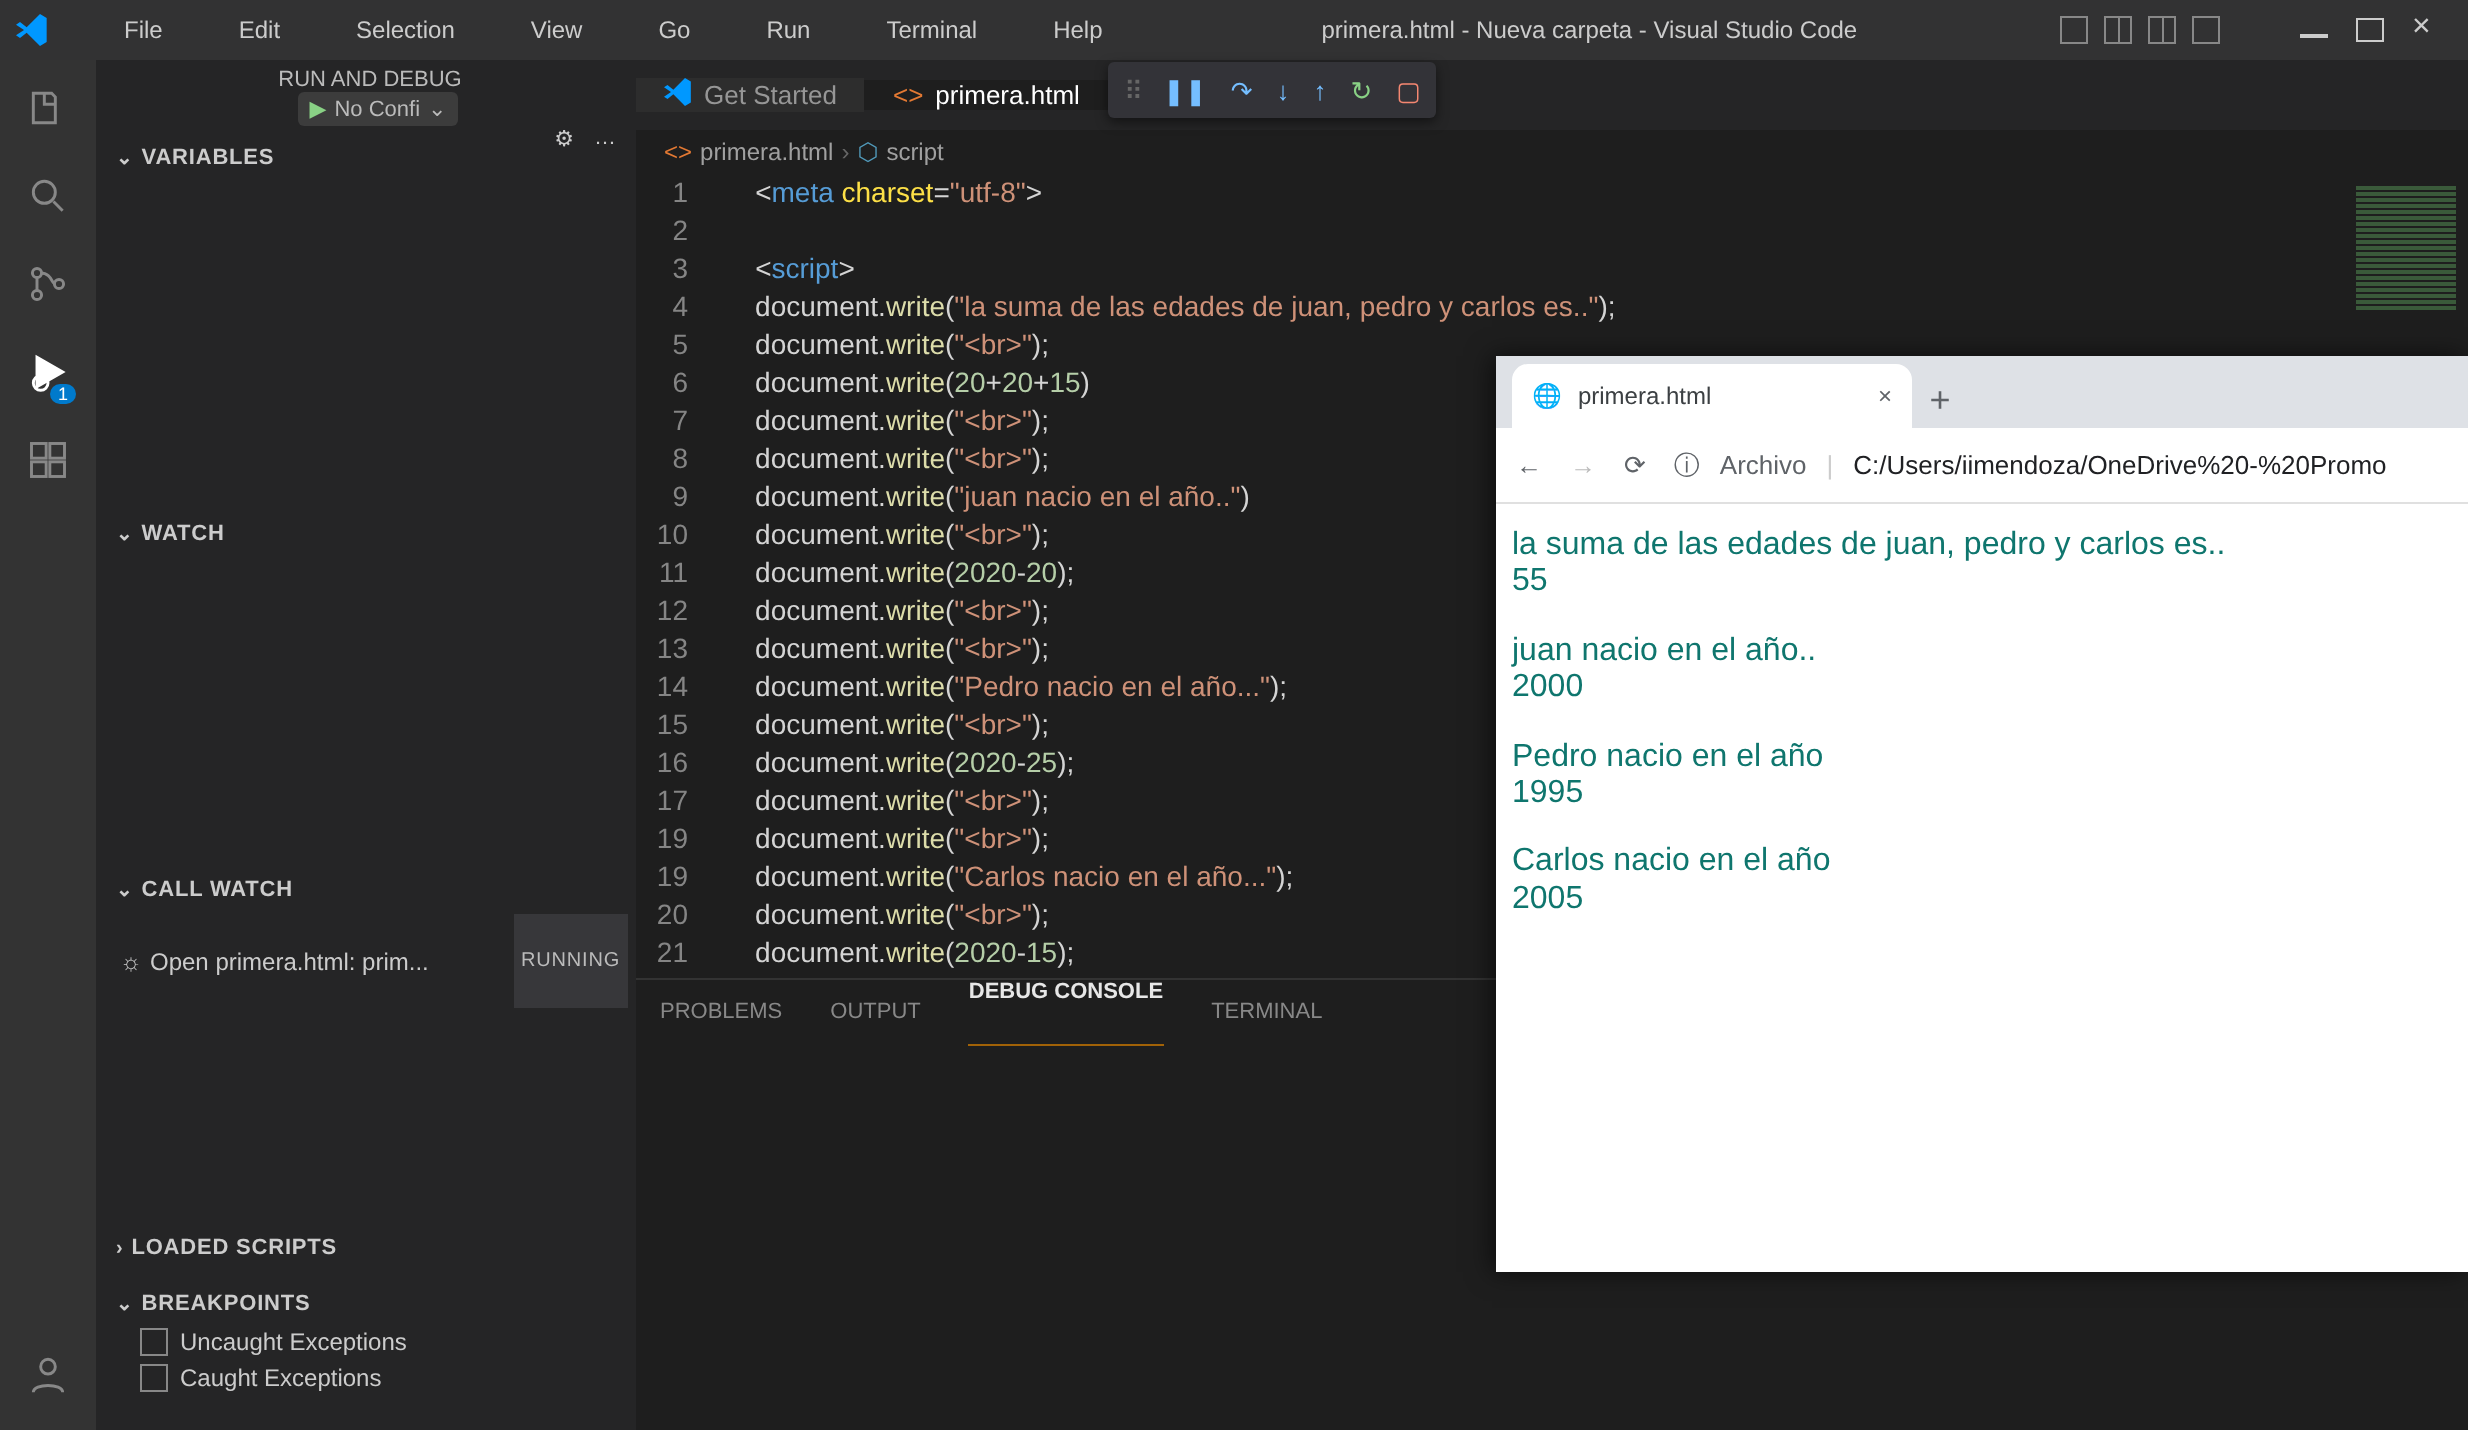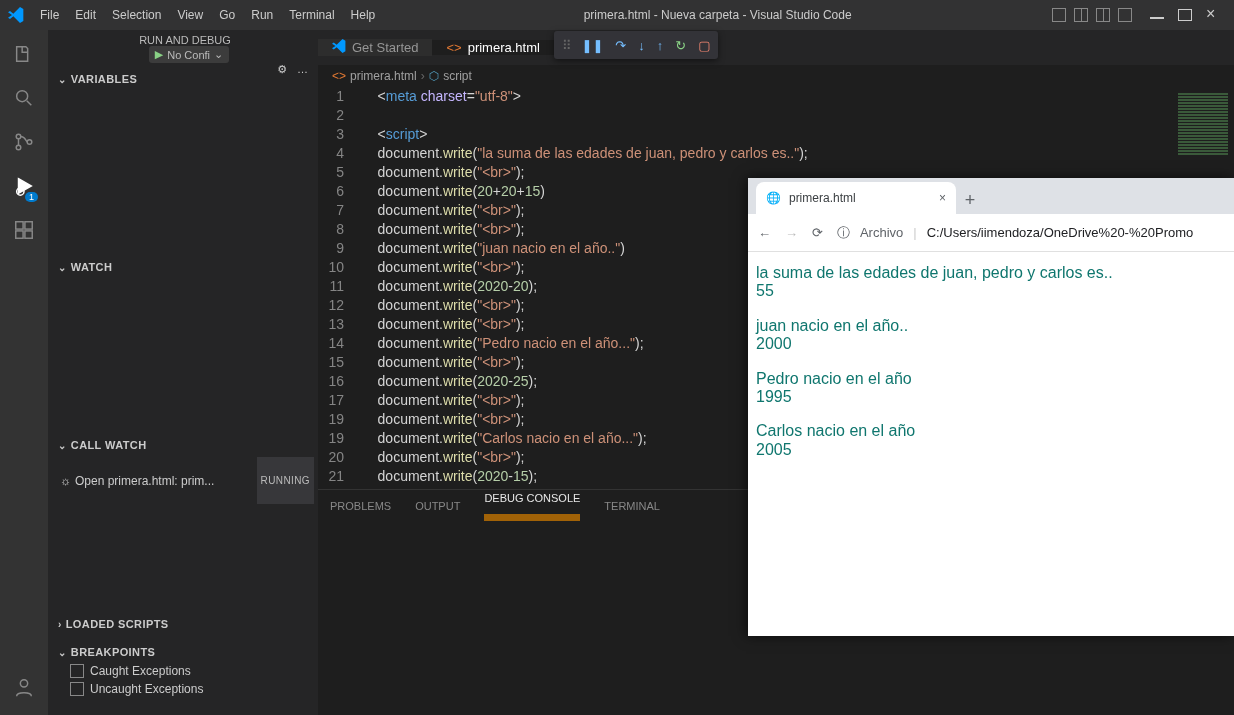--- a/index.html
+++ b/index.html
@@ -1,19 +1,19 @@
 <!DOCTYPE html>
 <html><head>
 <meta charset="utf-8">
 <style>
 * { margin: 0; padding: 0; box-sizing: border-box; font-family: "Segoe UI", Arial, sans-serif; }
 body { background: #1e1e1e; color: #cccccc; width: 1234px; height: 715px; overflow: hidden; position: relative; font-size: 13px; }
 
 
-.menubar { height: 30px; background: #323233; display: flex; align-items: center; padding: 0 8px; }
+.menubar { height: 30px; background: #323233; display: flex; align-items: center; padding: 0 8px; gap: 22px; }
 .menubar .vscode-icon { width: 16px; height: 16px; margin-right: 8px; }
 .vscode-icon svg { display: block; }
 .menubar .menu-item { padding: 0 8px; font-size: 12px; color: #cccccc; cursor: default; }
 .menubar .title-center { flex: 1; text-align: center; font-size: 12px; color: #cccccc; }
 .menubar .win-controls { display: flex; gap: 14px; padding-right: 6px; }
 .menubar .layout-icons { display: flex; gap: 8px; margin-right: 18px; }
 .layout-ic { width: 14px; height: 14px; border: 1px solid #888; }
 .layout-ic.split::after { content: ""; display: block; width: 50%; height: 100%; border-right: 1px solid #888; }
 .win-min, .win-max, .win-close { width: 14px; height: 2px; }
 .win-min { background: #ccc; margin-top: 8px; }
@@ -58,30 +58,30 @@
 .breadcrumb { height: 22px; display: flex; align-items: center; padding: 0 14px; color: #a0a0a0; font-size: 12px; gap: 4px; }
 .breadcrumb .sep { color: #666; }
 
 
 .code-area { display: flex; font-family: Consolas, monospace; font-size: 14px; line-height: 19px; }
 .gutter { width: 40px; text-align: right; color: #858585; padding-right: 14px; }
 .gutter div { height: 19px; }
 .code-lines { flex: 1; padding-left: 4px; color: #d4d4d4; }
 .code-lines div { height: 19px; white-space: pre; }
 .tok-tag { color: #569cd6; }
-.tok-attr { color: #c4b5fd; }
+.tok-attr { color: #fde047; }
 .tok-str { color: #ce9178; }
 .tok-num { color: #b5cea8; }
 .tok-fn { color: #dcdcaa; }
 .tok-op { color: #d4d4d4; }
 .tok-put { color: #d4d4d4; }
 
 
 .terminal-panel { position: absolute; left: 0; right: 0; top: 459px; height: 33px; background: #1e1e1e; border-top: 1px solid #333; display: flex; align-items: center; padding: 0 12px; font-size: 11px; color: #888; gap: 24px; }
-.terminal-panel .tpt.active { color: #e7e7e7; border-bottom: 7px solid #a16207; padding-bottom: 10px; }
+.terminal-panel .tpt.active { color: #e7e7e7; border-bottom: 1px solid #a16207; padding-bottom: 20px; font-weight: bold; }
 .terminal-panel .filter { margin-left: auto; }
 
 
 .minimap { position: absolute; top: 63px; right: 6px; width: 50px; height: 60px; }
 .minimap div { height: 2px; background: #3a5a3a; margin-bottom: 1px; }
 
 
 .browser { position: absolute; top: 178px; right: 0; width: 486px; height: 458px; background: #fff; box-shadow: -2px 0 12px rgba(0,0,0,0.6); color: #000; }
 .browser-tabbar { height: 36px; background: #dee1e6; display: flex; align-items: flex-end; padding-left: 8px; }
 .browser-tab { background: #fff; border-radius: 8px 8px 0 0; height: 32px; display: flex; align-items: center; padding: 0 10px; font-size: 12px; color: #3c4043; gap: 8px; min-width: 200px; }
@@ -223,25 +223,25 @@
       </div>
   </div>
 
   <div class="panel-section">
     <div class="panel-title">
         <span class="chevron">⌄</span>
         <span>BREAKPOINTS</span>
       </div>
     <div class="bp-row">
         <span class="checkbox"></span>
-        <span>Caught Exceptions</span>
+        <span>Uncaught Exceptions</span>
       </div>
     <div class="bp-row">
         <span class="checkbox"></span>
-        <span>Uncaught Exceptions</span>
+        <span>Caught Exceptions</span>
       </div>
   </div>
 </div>
 
 <div class="editor-area">
 
   <div class="debug-toolbar">
     <span class="grip">⠿</span>
     <span style="color:#75beff">❚❚</span>
     <span style="color:#75beff">↷</span>

